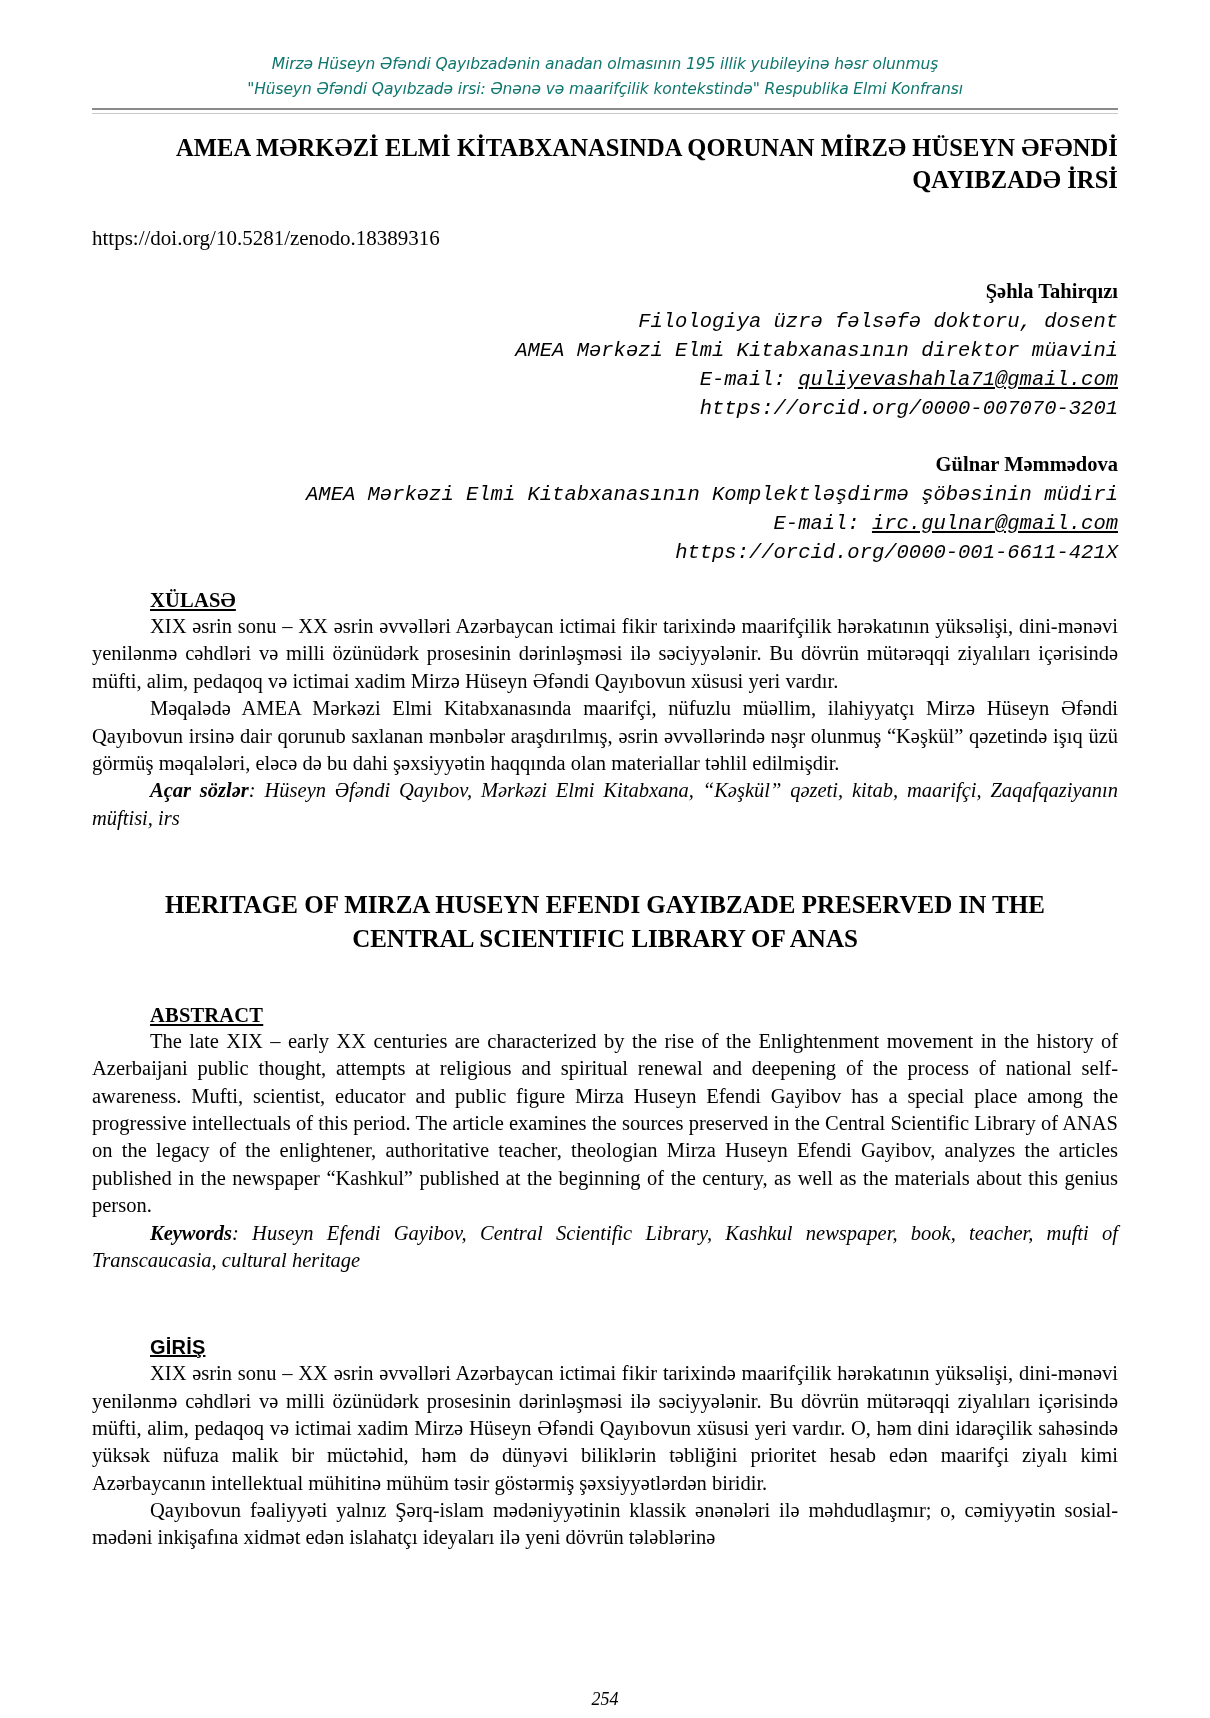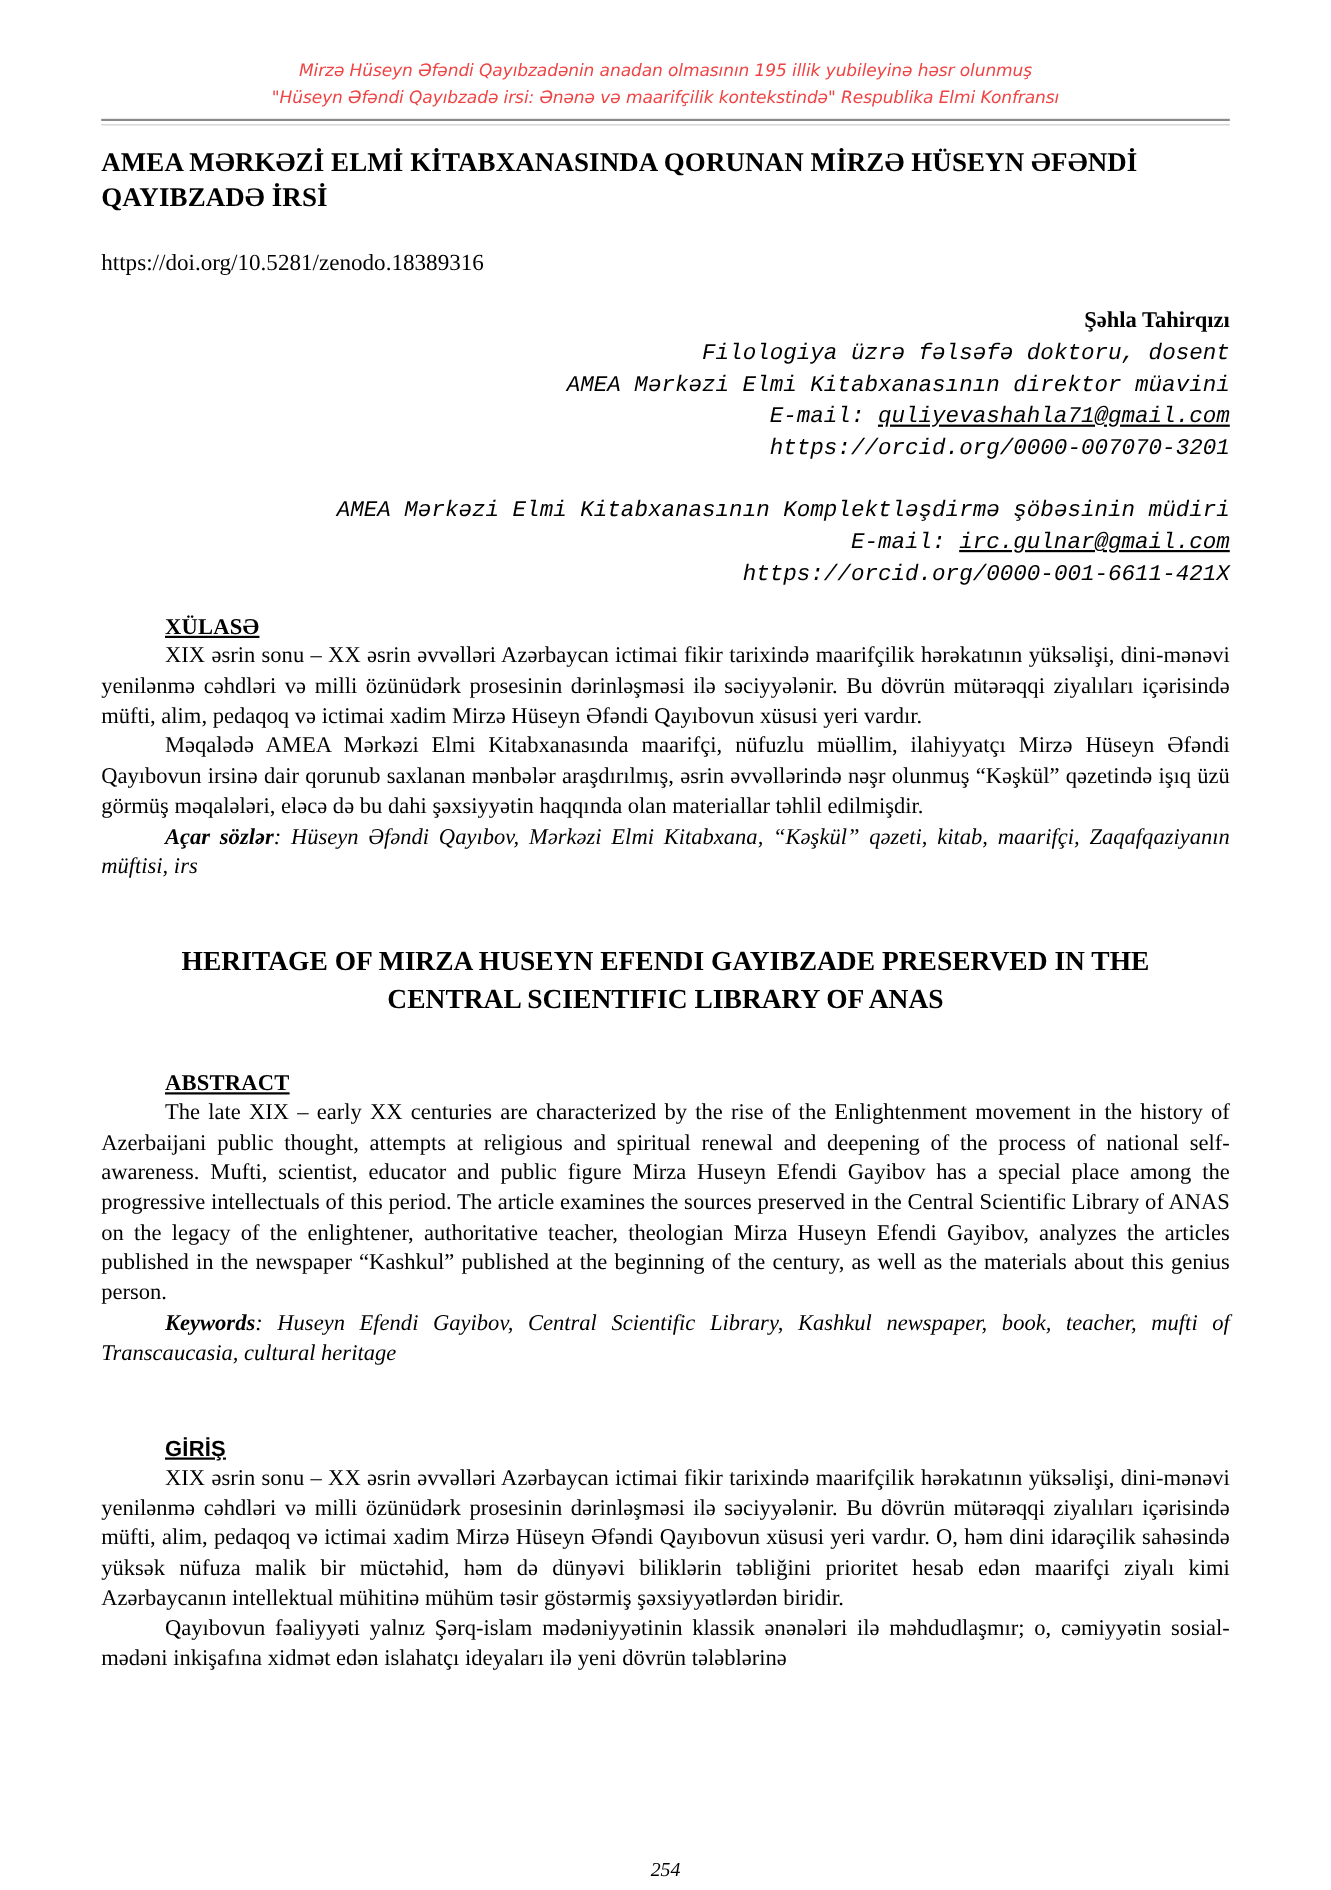--- a/index.html
+++ b/index.html
@@ -19,35 +19,35 @@
     overflow: hidden;
   }
 
   
   .running-header {
     text-align: center;
     font-family: "DejaVu Sans", sans-serif;
     font-style: italic;
     font-size: 15.5px;
     line-height: 1.62;
-    color: #ef4444;
+    color: #0f766e;
     letter-spacing: -0.1px;
   }
   .running-header .hdr-line { display: block; white-space: nowrap; }
   .header-rule {
     margin: 6px 0 0 0;
     height: 3px;
     border-top: 2px solid #8a8a8a;
     border-bottom: 1px solid #c9c9c9;
   }
 
   
   .doc-title {
     margin: 18px 0 0 0;
-    text-align: left;
+    text-align: right;
     font-family: "Liberation Serif", serif;
     font-weight: bold;
     font-size: 24.5px;
     line-height: 1.30;
     letter-spacing: 0.1px;
   }
 
   .doi-line {
     margin: 30px 0 0 0;
     font-size: 21px;
@@ -135,20 +135,21 @@
 
     <div class="author-block">
       <div class="author-name">Şəhla Tahirqızı</div>
       <div class="author-line">Filologiya üzrə fəlsəfə doktoru, dosent</div>
       <div class="author-line">AMEA Mərkəzi Elmi Kitabxanasının direktor müavini</div>
       <div class="author-line"><span>E-mail: </span><span class="u">quliyevashahla71@gmail.com</span></div>
       <div class="author-line">https://orcid.org/0000-007070-3201</div>
     </div>
 
     <div class="author-block">
+      <div class="author-name">Gülnar Məmmədova</div>
       <div class="author-line">AMEA Mərkəzi Elmi Kitabxanasının Komplektləşdirmə şöbəsinin müdiri</div>
       <div class="author-line"><span>E-mail: </span><span class="u">irc.gulnar@gmail.com</span></div>
       <div class="author-line">https://orcid.org/0000-001-6611-421X</div>
     </div>
 
   </div>
 
   <div class="section">
     <div class="section-heading">XÜLASƏ</div>
     <p class="para">XIX əsrin sonu – XX əsrin əvvəlləri Azərbaycan ictimai fikir tarixində maarifçilik hərəkatının yüksəlişi, dini-mənəvi yenilənmə cəhdləri və milli özünüdərk prosesinin dərinləşməsi ilə səciyyələnir. Bu dövrün mütərəqqi ziyalıları içərisində müfti, alim, pedaqoq və ictimai xadim Mirzə Hüseyn Əfəndi Qayıbovun xüsusi yeri vardır.</p>

